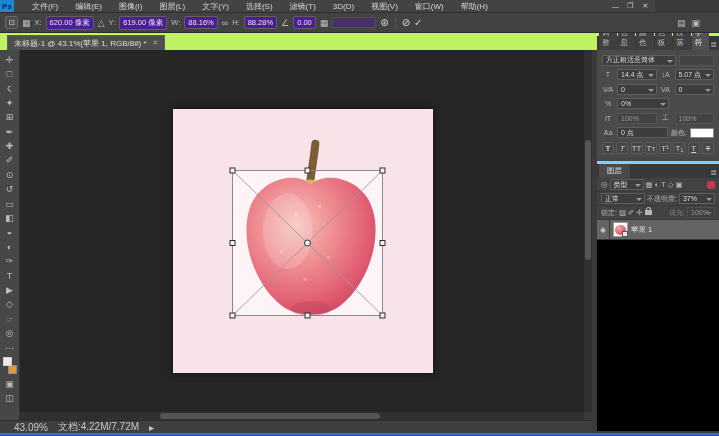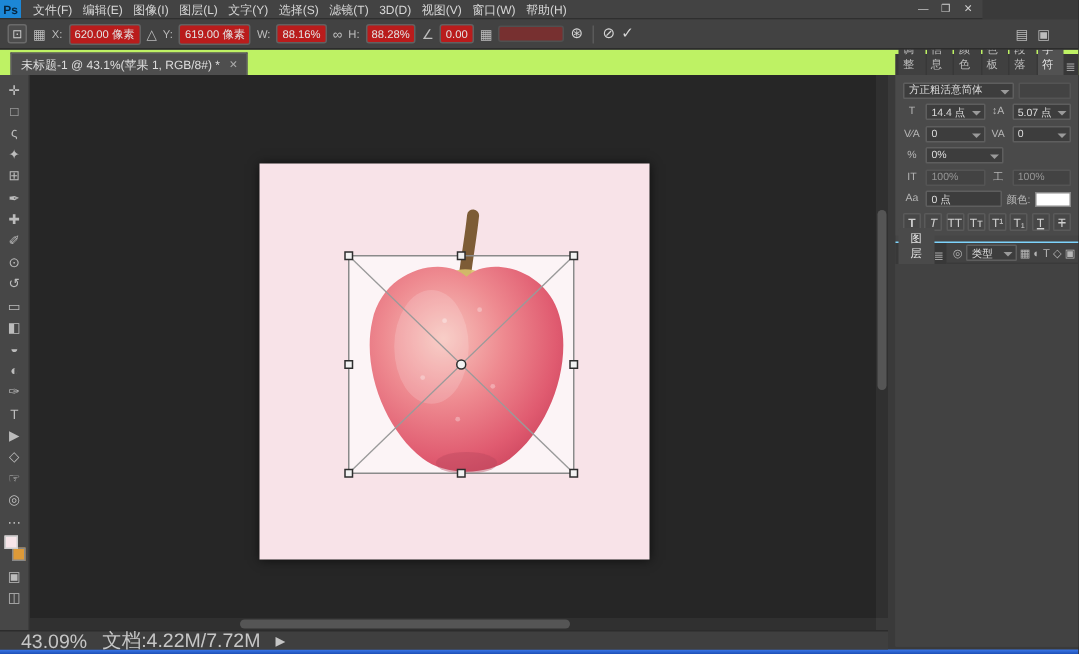--- a/index.html
+++ b/index.html
@@ -2,32 +2,32 @@
 <html><head>
 <meta charset="utf-8">
 <style>
   *{box-sizing:border-box;margin:0;padding:0}
   html,body{width:719px;height:436px}
   body{position:relative;background:#3a3a3a;font-family:"Liberation Sans","DejaVu Sans",sans-serif;
        color:#c9c9c9;overflow:hidden;font-size:8px}
 
   
   .menubar{position:absolute;left:0;top:0;width:655px;height:13px;background:#434343;
-           display:flex;align-items:center;gap:7px;border-bottom:1px solid #2f2f2f;z-index:5}
+           display:flex;align-items:center;gap:17px;border-bottom:1px solid #2f2f2f;z-index:5}
   .ps-logo{width:14px;height:12px;background:#1c87d6;color:#06253d;font-weight:bold;font-size:8px;
            display:flex;align-items:center;justify-content:center;margin-right:1px;flex:none}
   .menu-item{color:#d6d6d6;font-size:8px;white-space:nowrap;cursor:default}
   .win-controls{margin-left:auto;display:flex;gap:2px;padding-right:3px}
   .win-controls span{width:13px;height:10px;font-size:7px;display:flex;align-items:center;justify-content:center;color:#cfcfcf}
 
   
   .optionsbar{position:absolute;left:0;top:13px;width:719px;height:20px;background:#424242;
               display:flex;align-items:center;gap:4px;padding:0 5px;border-bottom:1px solid #2c2c2c;z-index:5}
   .opt-label{color:#bdbdbd;font-size:7.5px}
-  .opt-field{background:#b91c1c;border:1px solid #616161;border-radius:2px;color:#e3e3e3;
+  .opt-field{background:#4c1d95;border:1px solid #616161;border-radius:2px;color:#e3e3e3;
              font-size:7.5px;padding:1px 3px;white-space:nowrap}
   .opt-field.disabled{width:44px;height:11px;opacity:.45}
   .opt-icon{color:#bdbdbd;font-size:9px;line-height:10px}
   .opt-icon.btn{font-size:10px;color:#d6d6d6}
   .opt-divider{width:1px;height:12px;background:#5a5a5a;margin:0 2px}
   .tool-badge{width:13px;height:13px;border:1px solid #6a6a6a;border-radius:2px;display:flex;
               align-items:center;justify-content:center;color:#cfcfcf;font-size:8px;background:#4c4c4c}
   .opt-right{margin-left:auto;display:flex;gap:6px;padding-right:14px}
 
   
@@ -71,21 +71,21 @@
   .cfield{flex:1;height:11px;background:#3d3d3d;border:1px solid #5e5e5e;border-radius:1px;
           display:flex;align-items:center;padding:0 3px;font-size:7px;color:#ddd;position:relative;white-space:nowrap}
   .dd::after{content:"";position:absolute;right:2px;top:4px;border:3px solid transparent;border-top-color:#9a9a9a}
   .cfield.dis{opacity:.5}
   .cswatch{width:24px;height:10px;background:#fff;border:1px solid #888;flex:none}
   .tbtns{display:flex;gap:1.5px;padding:1px 5px 0;justify-content:space-between}
   .tbtn{width:12px;height:12px;background:#474747;border:1px solid #5a5a5a;border-radius:1px;color:#d0d0d0;
         font-size:8px;display:flex;align-items:center;justify-content:center}
   .tbtn.it{font-style:italic}.tbtn.un span{text-decoration:underline}.tbtn.st span{text-decoration:line-through}
 
-  .layers-wrap{margin-top:4px;background:#424242;flex:1;display:flex;flex-direction:row;border-top:1px solid #7dd3fc}
+  .layers-wrap{margin-top:4px;background:#424242;flex:1;display:flex;flex-direction:column;border-top:3px solid #7dd3fc}
   .layers-tabstrip{height:14px;background:#383838;display:flex;align-items:flex-end;padding:0 2px}
   .ltab{font-size:7.5px;color:#e6e6e6;background:#4a4a4a;padding:2px 8px;border-radius:2px 2px 0 0}
   .lrow{display:flex;align-items:center;gap:2px;padding:0 4px;height:14px;border-bottom:1px solid #3a3a3a}
   .lsmall{font-size:7px;color:#b0b0b0;white-space:nowrap}
   .lfield{background:#3d3d3d;border:1px solid #5e5e5e;border-radius:1px;height:11px;display:flex;
           align-items:center;padding:0 3px;font-size:7px;color:#ddd;position:relative;white-space:nowrap}
   .lficon{color:#b5b5b5;font-size:7.5px}
   .ltoggle{width:8px;height:8px;background:#c23b4e;border-radius:2px;margin-left:1px}
   .layer-list{flex:1;background:#000000;display:flex;flex-direction:column}
   .layer-row{display:flex;align-items:center;gap:3px;height:20px;border-bottom:1px solid #373737;padding-right:3px}
@@ -102,21 +102,21 @@
   .t-bg{width:15px;height:15px;background:#f2cdd5;border:1px solid #999;flex:none}
   .linkico{color:#b8b8b8;font-size:7px;transform:rotate(90deg);width:6px;text-align:center;flex:none}
   .lockico{width:7px;height:5px;background:#b5b5b5;position:relative;flex:none}
   .lockico::before{content:"";position:absolute;left:1.5px;top:-3px;width:3px;height:3px;
                    border:1px solid #b5b5b5;border-bottom:none;border-radius:3px 3px 0 0}
   .mla{margin-left:auto}
 
   
   .statusbar{position:absolute;left:0;top:420px;width:592px;height:13px;background:#3f3f3f;
              border-top:1px solid #2c2c2c;display:flex;align-items:center;gap:10px;padding-left:14px;z-index:3}
-  .statusbar span{font-size:13px;color:#c6c6c6;white-space:nowrap}
+  .statusbar span{font-size:10px;color:#c6c6c6;white-space:nowrap}
   .taskbar-strip{position:absolute;left:0;top:433px;width:719px;height:3px;
                  background:linear-gradient(#3d7bف, #1d50b8);background:linear-gradient(#3b78ea,#1d4fb6)}
 </style>
 </head>
 <body>
 
 <div class="menubar">
   <div class="ps-logo">Ps</div>
   <span class="menu-item">文件(F)</span>
   <span class="menu-item">编辑(E)</span>

